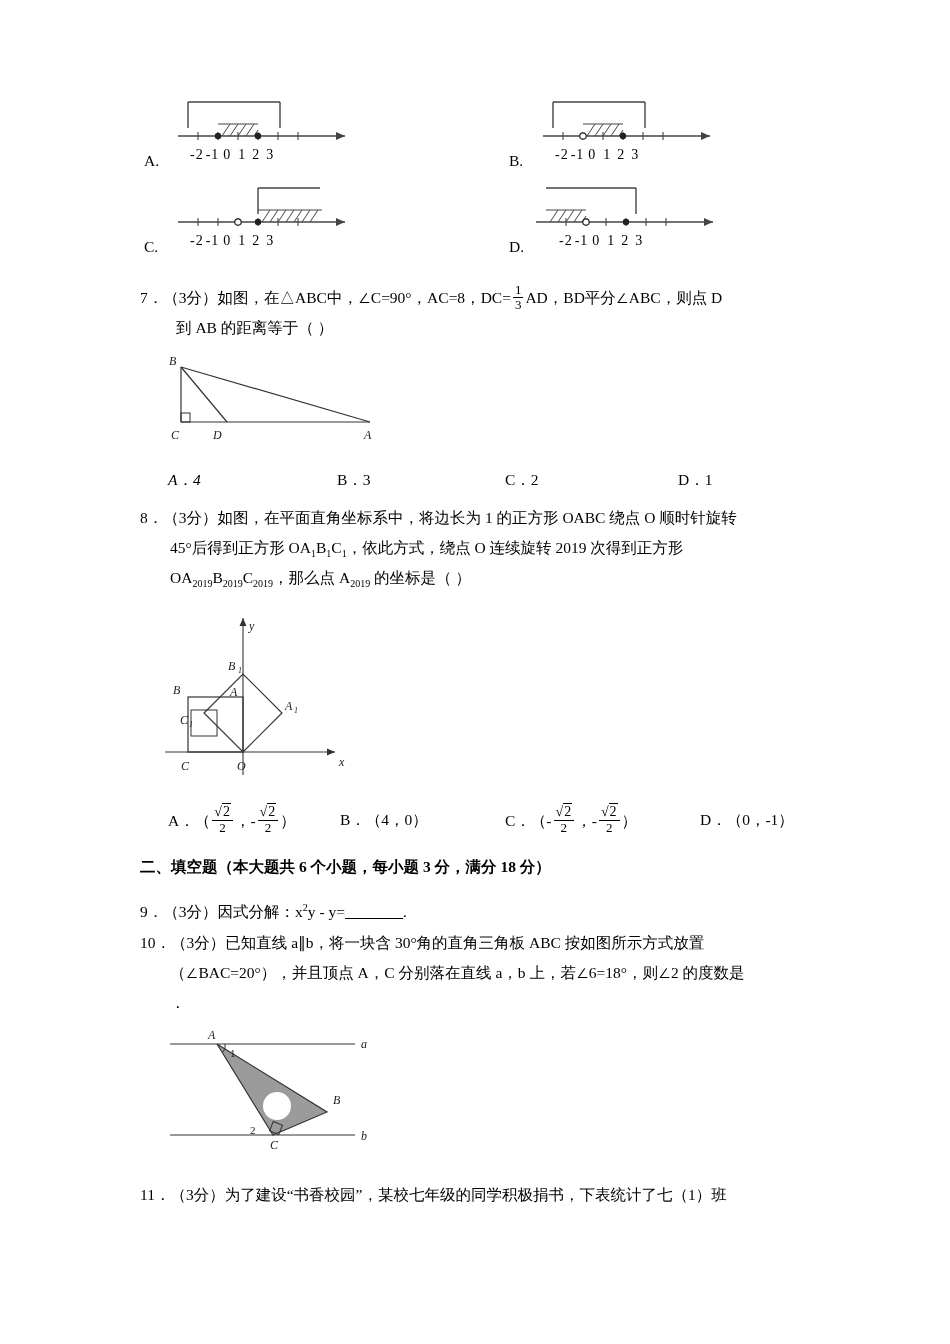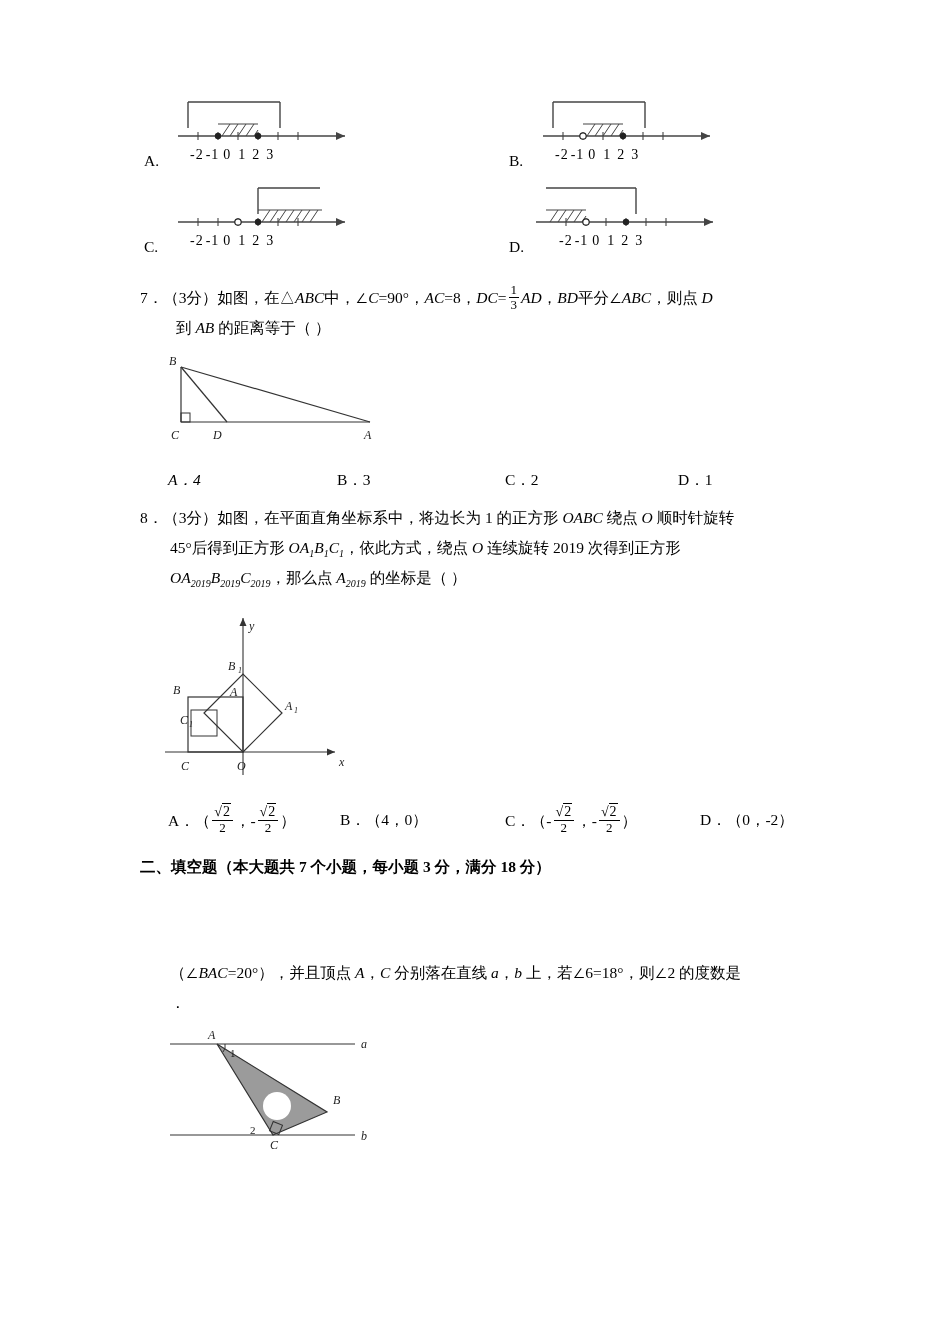--- a/index.html
+++ b/index.html
@@ -7,21 +7,21 @@
     width:950px;height:1344px;background:#ffffff;
     font-family:"Liberation Serif", serif;
     color:#000;
     position:relative;
     overflow:hidden;
   }
   .page{position:relative;width:950px;height:1344px;}
 
   .q-block{position:absolute;}
   .qtext{font-size:15.5px;line-height:30px;}
-  .it{font-style:italic;}
+  .it{}
   .sub{font-size:10px;vertical-align:sub;}
   .sup{font-size:10px;vertical-align:super;}
 
   
   .choice-label{font-size:15.5px;}
   svg{display:block;}
 
   .frac{display:inline-block;vertical-align:-0.45em;text-align:center;font-size:13px;line-height:1.05;margin:0 2px;}
   .frac .top{display:block;border-bottom:1px solid #000;padding:0 2px;}
   .frac .bot{display:block;padding:0 2px;}
@@ -232,25 +232,31 @@
   <div class="qtext" style="position:absolute;left:168px;top:805px;white-space:nowrap;">
     <span>A．</span><span>（</span><span class="frac"><span class="top"><span class="sqrt">√<span style="border-top:1px solid #000;padding:0 1px;">2</span></span></span><span class="bot">2</span></span><span>，-</span><span class="frac"><span class="top"><span class="sqrt">√<span style="border-top:1px solid #000;padding:0 1px;">2</span></span></span><span class="bot">2</span></span><span>）</span>
   </div>
 
   <div class="qtext" style="position:absolute;left:340px;top:805px;">B．（4，0）</div>
 
   <div class="qtext" style="position:absolute;left:505px;top:805px;white-space:nowrap;">
     <span>C．</span><span>（-</span><span class="frac"><span class="top"><span class="sqrt">√<span style="border-top:1px solid #000;padding:0 1px;">2</span></span></span><span class="bot">2</span></span><span>，-</span><span class="frac"><span class="top"><span class="sqrt">√<span style="border-top:1px solid #000;padding:0 1px;">2</span></span></span><span class="bot">2</span></span><span>）</span>
   </div>
 
-  <div class="qtext" style="position:absolute;left:700px;top:805px;">D．（0，-2）</div>
-
-  <div class="section-title" style="position:absolute;left:140px;top:857px;">二、填空题（本大题共 7 个小题，每小题 3 分，满分 18 分）</div>
-
-
+  <div class="qtext" style="position:absolute;left:700px;top:805px;">D．（0，-1）</div>
+
+  <div class="section-title" style="position:absolute;left:140px;top:857px;">二、填空题（本大题共 6 个小题，每小题 3 分，满分 18 分）</div>
+
+  <div class="q-block qtext" style="left:140px;top:893px;">
+    <span>9</span><span>．</span><span>（3分）</span><span>因式分解：</span><span class="it">x</span><span class="sup it">2</span><span class="it">y</span><span> - </span><span class="it">y</span><span>=</span><span class="underline-blank"></span><span>.</span>
+  </div>
+
+  <div class="q-block qtext" style="left:140px;top:928px;width:740px;">
+    <span>10</span><span>．</span><span>（3分）</span><span>已知直线 </span><span class="it">a</span><span>∥</span><span class="it">b</span><span>，将一块含 30°角的直角三角板 </span><span class="it">ABC</span><span> 按如图所示方式放置</span>
+  </div>
   <div class="q-block qtext" style="left:170px;top:958px;width:740px;">
     <span>（∠</span><span class="it">BAC</span><span>=20°），并且顶点 </span><span class="it">A</span><span>，</span><span class="it">C</span><span> 分别落在直线 </span><span class="it">a</span><span>，</span><span class="it">b</span><span> 上，若∠6=18°，则∠2 的度数是</span>
   </div>
   <div class="q-block qtext" style="left:170px;top:988px;">．</div>
 
   <div class="fig" style="left:155px;top:1022px;">
     <svg width="260" height="130" viewBox="0 0 260 130">
 
       <line x1="15" y1="22" x2="200" y2="22" stroke="#333" stroke-width="1.2"></line>
 
@@ -267,14 +273,17 @@
       <text x="53" y="17" font-size="12" font-style="italic" font-family="Liberation Serif, serif" fill="#222">A</text>
       <text x="206" y="26" font-size="12" font-style="italic" font-family="Liberation Serif, serif" fill="#222">a</text>
       <text x="75" y="35" font-size="11" font-family="Liberation Serif, serif" fill="#222">1</text>
       <text x="178" y="82" font-size="12" font-style="italic" font-family="Liberation Serif, serif" fill="#222">B</text>
       <text x="95" y="112" font-size="11" font-family="Liberation Serif, serif" fill="#222">2</text>
       <text x="115" y="127" font-size="12" font-style="italic" font-family="Liberation Serif, serif" fill="#222">C</text>
       <text x="206" y="118" font-size="12" font-style="italic" font-family="Liberation Serif, serif" fill="#222">b</text>
     </svg>
   </div>
 
+  <div class="q-block qtext" style="left:140px;top:1180px;width:740px;">
+    <span>11</span><span>．</span><span>（3分）</span><span>为了建设“书香校园”，某校七年级的同学积极捐书，下表统计了七（1）班</span>
+  </div>
 
 </div>
 
 </body></html>

